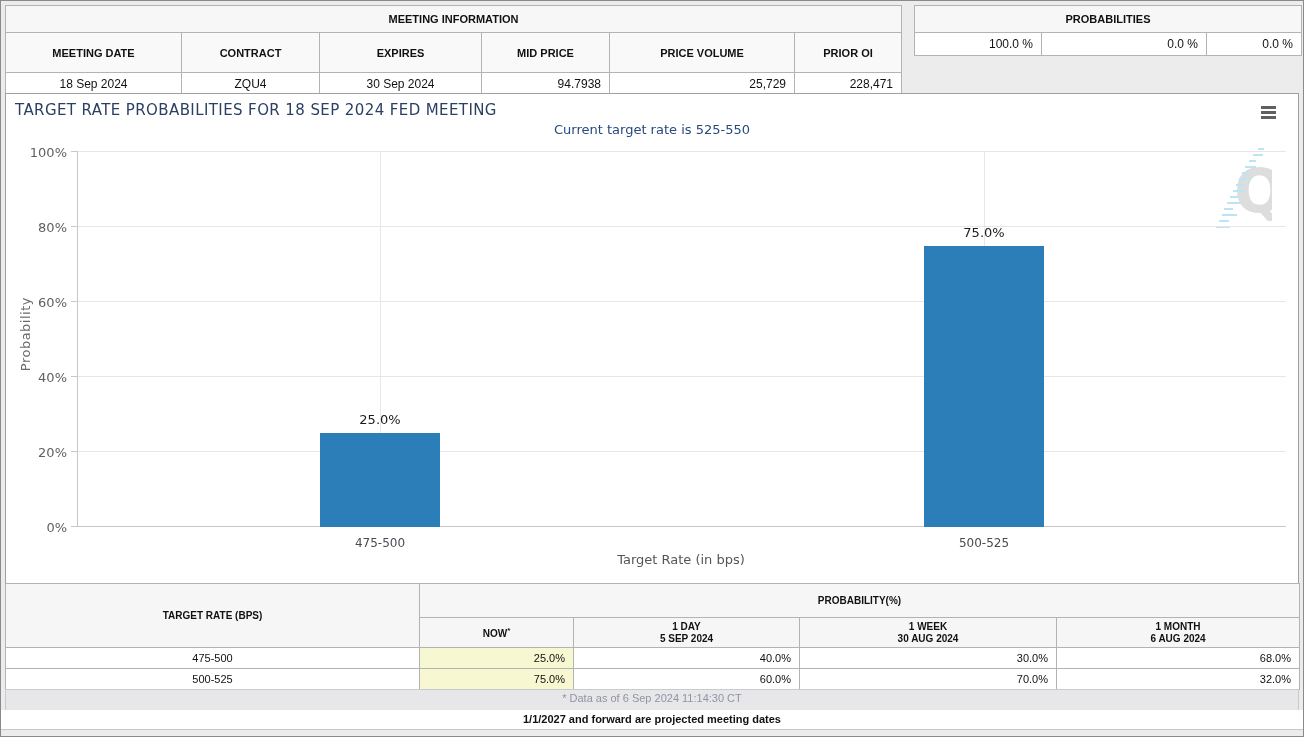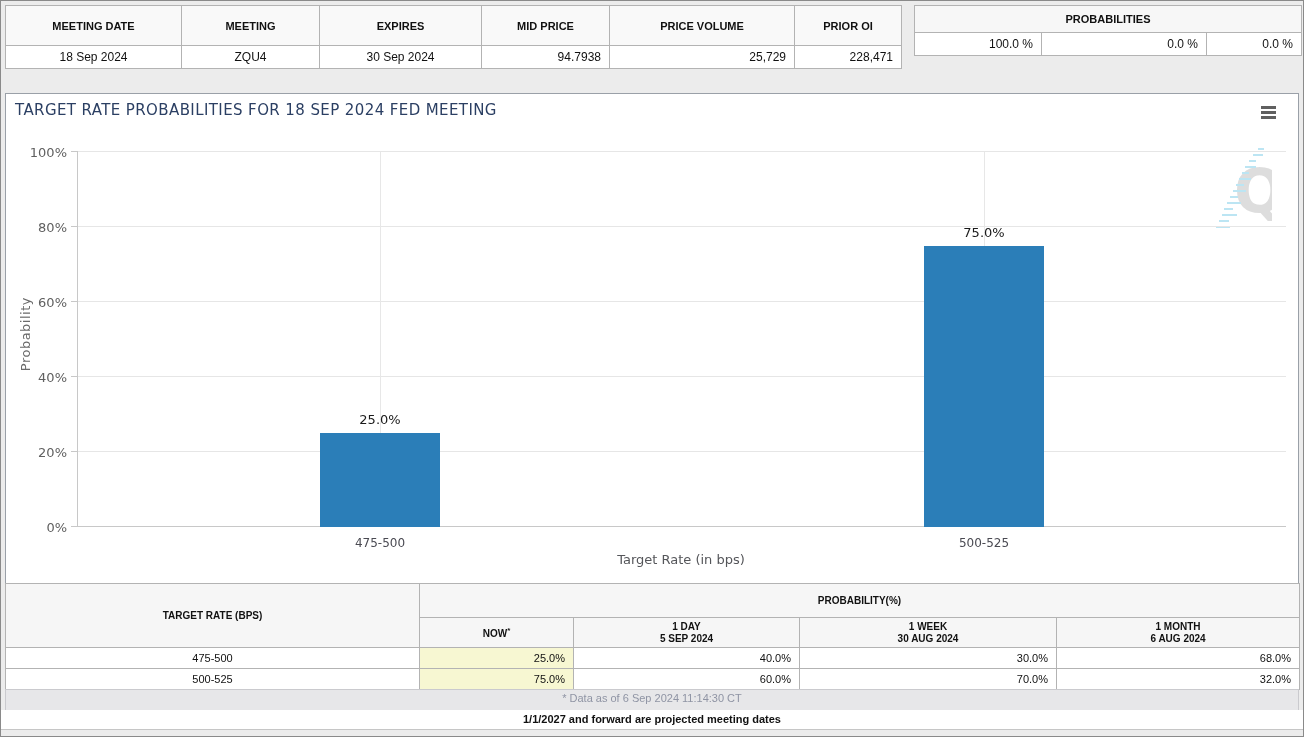--- a/index.html
+++ b/index.html
@@ -91,23 +91,26 @@
 <table class="datatable meeting-table">
   <colgroup>
     <col style="width:176px">
       <col style="width:138px">
       <col style="width:162px">
     <col style="width:128px">
       <col style="width:185px">
       <col style="width:107px">
   </colgroup>
   <thead>
+    <tr class="tbl-title">
+      <th colspan="6">MEETING INFORMATION</th>
+    </tr>
     <tr class="col-head">
       <th>MEETING DATE</th>
-      <th>MEETING</th>
+      <th>CONTRACT</th>
       <th>EXPIRES</th>
       <th>MID PRICE</th>
       <th>PRICE VOLUME</th>
       <th>PRIOR OI</th>
     </tr>
   </thead>
   <tbody>
     <tr>
       <td class="c">18 Sep 2024</td>
       <td class="c">ZQU4</td>
@@ -134,20 +137,21 @@
     <tr>
       <td class="r">100.0 %</td>
       <td class="r">0.0 %</td>
       <td class="r">0.0 %</td>
     </tr>
   </tbody>
 </table>
 
 <div class="chart-panel">
   <div class="chart-title">TARGET RATE PROBABILITIES FOR 18 SEP 2024 FED MEETING</div>
+  <div class="chart-subtitle">Current target rate is 525-550</div>
 
   <div class="menu-btn">
     <div class="menu-bar"></div>
     <div class="menu-bar"></div>
     <div class="menu-bar"></div>
   </div>
 
   <svg class="watermark" width="64" height="86">
     <text x="26" y="66" font-size="60" font-weight="bold" font-family="DejaVu Sans" fill="#dadada">Q</text>
     <g fill="#b5e3f2">

